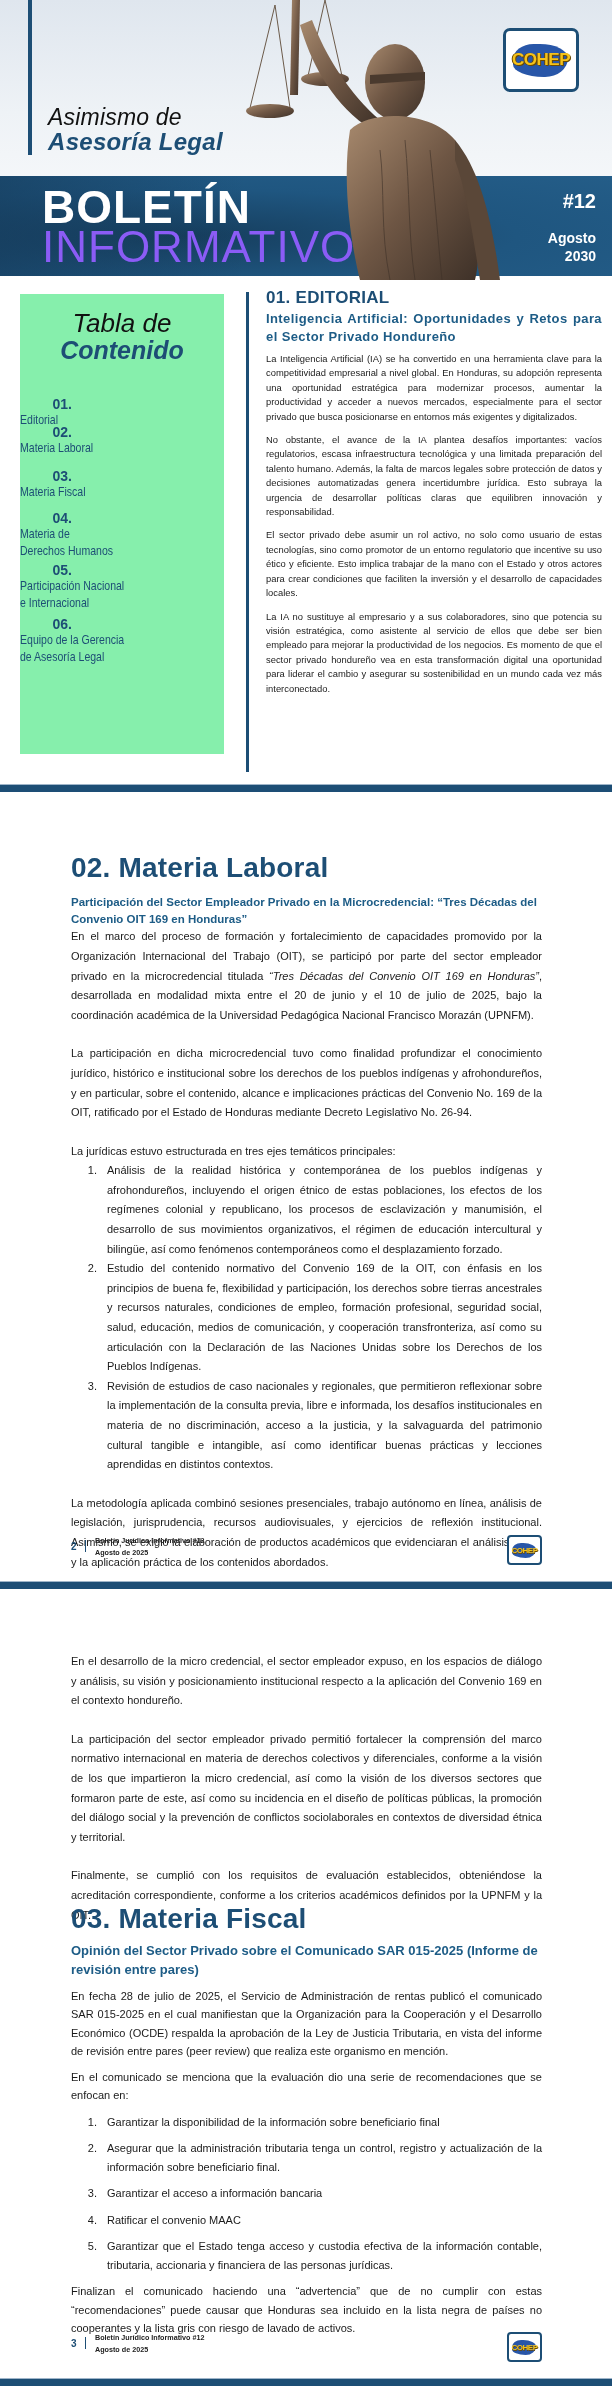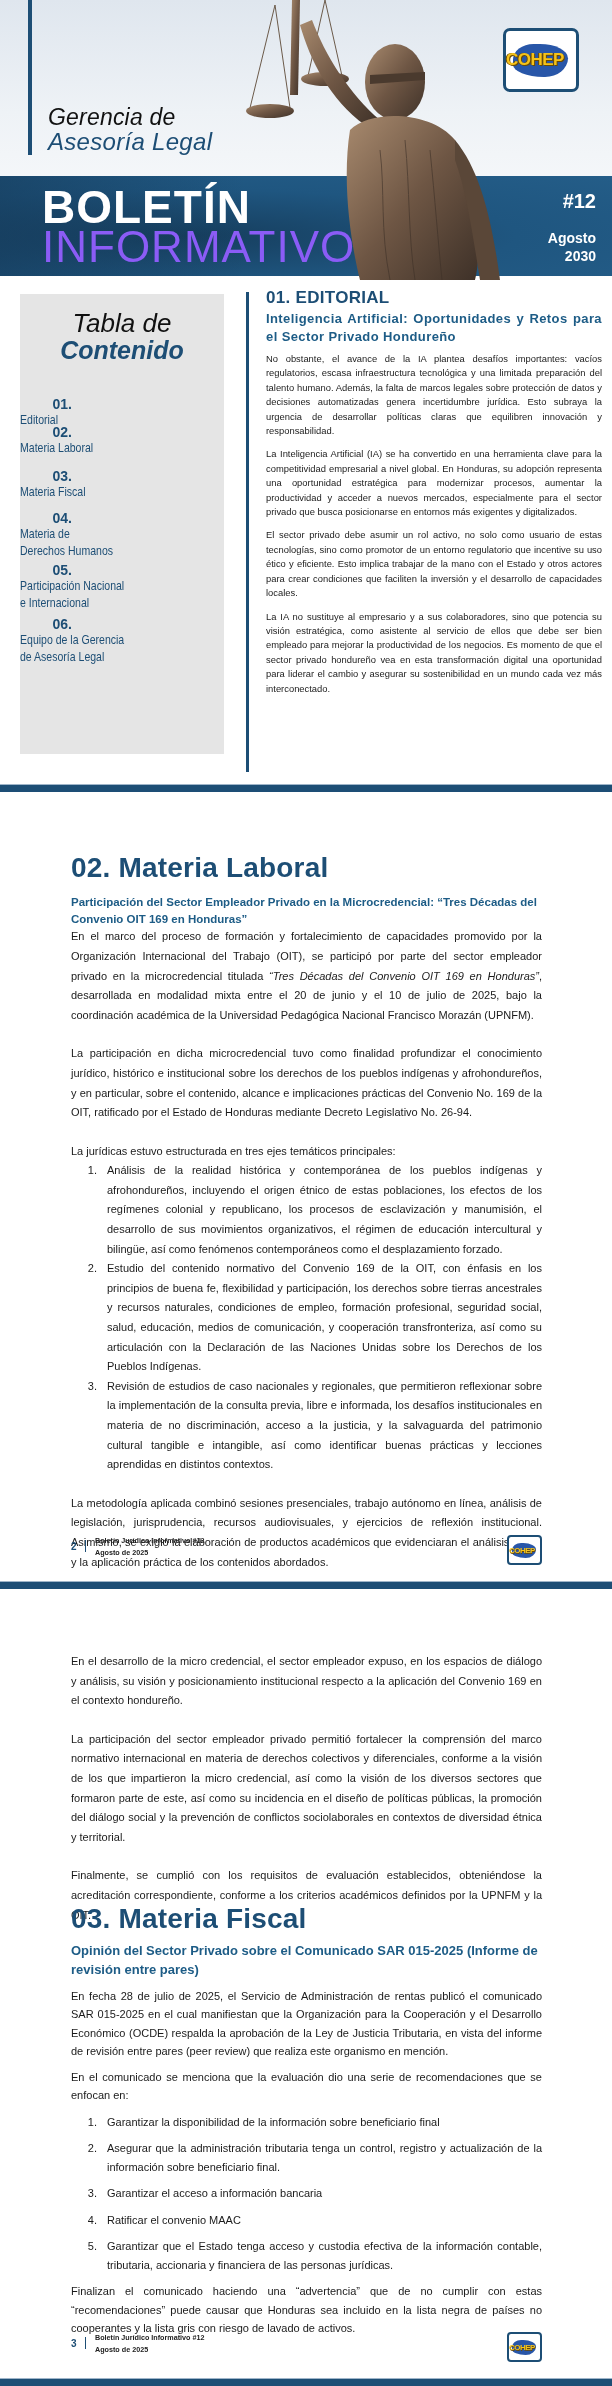--- a/index.html
+++ b/index.html
@@ -4,44 +4,44 @@
   <style>
     * { box-sizing: border-box; margin: 0; padding: 0; }
     html, body { width: 612px; background: #ffffff; }
     body { font-family: "Liberation Sans", sans-serif; color: #1a1a1a; position: relative; height: 2386px; overflow: hidden; }
 
     
     .cover { position: absolute; left: 0; top: 0; width: 612px; height: 280px; overflow: hidden;
       background: linear-gradient(180deg, #dfe6ee 0%, #eef2f6 40%, #f6f8fa 70%, #ffffff 100%); }
     .cover-vbar { position: absolute; left: 28px; top: 0; width: 4px; height: 155px; background: #1d4e75; }
     .gerencia-1 { position: absolute; left: 48px; top: 104px; font-size: 23px; font-style: italic; font-weight: 300; color: #111; letter-spacing: 0.2px; }
-    .gerencia-2 { position: absolute; left: 48px; top: 128px; font-size: 24px; font-style: italic; font-weight: 400; color: #1d4e75; letter-spacing: 0.3px; text-align: center; }
+    .gerencia-2 { position: absolute; left: 48px; top: 128px; font-size: 24px; font-style: italic; font-weight: 700; color: #1d4e75; letter-spacing: 0.3px; text-align: center; }
     .band { position: absolute; left: 0; top: 176px; width: 612px; height: 100px;
       background: radial-gradient(ellipse at 30% 60%, #163e5e 0%, #1f5680 55%, #245d88 100%); }
     .band::after { content: ""; position: absolute; left: 0; top: 0; right: 0; height: 100%; background: linear-gradient(90deg, rgba(20,55,85,0.55) 0%, rgba(255,255,255,0) 40%); }
     .title-1 { position: absolute; left: 42px; top: 184px; font-size: 46px; font-weight: 700; color: #fff; letter-spacing: 1px; z-index: 2; line-height: 1; }
     .title-2 { position: absolute; left: 42px; top: 225px; font-size: 44px; font-weight: 300; color: #8b5cf6; letter-spacing: 1px; z-index: 2; line-height: 1; }
     .issue-no { position: absolute; right: 16px; top: 190px; font-size: 20px; font-weight: 900; color: #fff; z-index: 2; }
     .issue-date { position: absolute; right: 16px; top: 230px; font-size: 14px; font-weight: 900; color: #fff; text-align: right; line-height: 1.25; z-index: 2; }
 
     
     .statue { position: absolute; left: 230px; top: 0; width: 300px; height: 280px; z-index: 1; }
 
     
-    .logo { position: absolute; display: flex; align-items: center; justify-content: flex-start;
+    .logo { position: absolute; display: flex; align-items: center; justify-content: center;
       border: 3px solid #1d4e75; border-radius: 7px; background: #fff; }
     .logo-big { left: 503px; top: 28px; width: 76px; height: 64px; z-index: 3; }
     .logo-map { position: absolute; left: 10%; top: 22%; width: 78%; height: 58%; background: #2856a8; border-radius: 40% 55% 45% 60% / 50% 45% 60% 40%; }
     .logo-text { position: relative; font-weight: 900; color: #f4c21b; text-shadow: 1px 1px 0 #6b4a00, -1px 0 0 #6b4a00; letter-spacing: -0.5px; }
     .logo-big .logo-text { font-size: 17px; }
     .logo-small { width: 35px; height: 30px; border-width: 2px; border-radius: 4px; }
     .logo-small .logo-text { font-size: 8px; text-shadow: 0.5px 0.5px 0 #6b4a00; }
 
     
-    .toc { position: absolute; left: 20px; top: 294px; width: 204px; height: 460px; background: #e5e5e5; }
+    .toc { position: absolute; left: 20px; top: 294px; width: 204px; height: 460px; background: #86efac; }
     .toc-title-1 { position: absolute; left: 0; width: 100%; text-align: center; top: 14px; font-size: 26px; font-style: italic; font-weight: 300; color: #111; }
     .toc-title-2 { position: absolute; left: 0; width: 100%; text-align: center; top: 42px; font-size: 25px; font-style: italic; font-weight: 900; color: #1d4e75; }
     .toc-item { position: absolute; left: 0; width: 100%; display: flex; align-items: flex-start; flex-direction: column; }
     .toc-num { width: 60px; text-align: right; padding-right: 8px; font-size: 14px; font-weight: 900; color: #1d4e75; padding-top: 4px; }
     .toc-label { font-family: "Liberation Sans", sans-serif; font-size: 13.5px; color: #1d4e75; line-height: 1.25; transform: scaleX(0.78); transform-origin: left; white-space: nowrap; }
 
     .editorial { position: absolute; left: 246px; top: 288px; width: 353px; height: 484px; }
     .ed-rule { position: absolute; left: 0; top: 4px; width: 3px; height: 480px; background: #1d4e75; }
     .ed-head { position: absolute; left: 20px; top: 0; font-size: 17px; font-weight: 900; color: #1d4e75; letter-spacing: 0.3px; }
     .ed-sub { position: absolute; left: 20px; top: 22px; width: 336px; font-size: 13px; font-weight: 700; color: #1d5c86; line-height: 1.35; text-align: justify; letter-spacing: 0.4px; }
@@ -100,21 +100,21 @@
 
     <path d="M120 130 C140 110 200 110 225 140 L240 200 C250 230 250 260 245 280 L130 280 C120 240 112 180 120 130 Z" fill="url(#bronze)"></path>
     <path d="M225 140 C250 170 262 220 270 280 L250 280 C242 230 236 190 225 160 Z" fill="#5a4738"></path>
     <g stroke="#3e3128" stroke-width="1" fill="none" opacity="0.6">
       <path d="M150 150 C155 190 150 230 160 280"></path>
       <path d="M175 140 C180 190 178 235 185 280"></path>
       <path d="M200 150 C205 200 208 240 212 280"></path>
     </g>
   </svg>
 
-  <div class="gerencia-1">Gerencia de</div>
+  <div class="gerencia-1">Asimismo de</div>
   <div class="gerencia-2">Asesoría Legal</div>
 
   <div class="logo logo-big">
     <div class="logo-map"></div>
     <span class="logo-text">COHEP</span>
   </div>
 </div>
 
 <div class="band"></div>
 <div class="title-1">BOLETÍN</div>
@@ -153,22 +153,22 @@
     <span class="toc-num">06.</span>
     <span class="toc-label"><span>Equipo de la Gerencia</span><br><span>de Asesoría Legal</span></span>
   </div>
 </div>
 
 <div class="editorial">
   <div class="ed-rule"></div>
   <div class="ed-head">01. EDITORIAL</div>
   <div class="ed-sub">Inteligencia Artificial: Oportunidades y Retos para el Sector Privado Hondureño</div>
   <div class="ed-body">
+    <p>La Inteligencia Artificial (IA) se ha convertido en una herramienta clave para la competitividad empresarial a nivel global. En Honduras, su adopción representa una oportunidad estratégica para modernizar procesos, aumentar la productividad y acceder a nuevos mercados, especialmente para el sector privado que busca posicionarse en entornos más exigentes y digitalizados.</p>
     <p>No obstante, el avance de la IA plantea desafíos importantes: vacíos regulatorios, escasa infraestructura tecnológica y una limitada preparación del talento humano. Además, la falta de marcos legales sobre protección de datos y decisiones automatizadas genera incertidumbre jurídica. Esto subraya la urgencia de desarrollar políticas claras que equilibren innovación y responsabilidad.</p>
-    <p>La Inteligencia Artificial (IA) se ha convertido en una herramienta clave para la competitividad empresarial a nivel global. En Honduras, su adopción representa una oportunidad estratégica para modernizar procesos, aumentar la productividad y acceder a nuevos mercados, especialmente para el sector privado que busca posicionarse en entornos más exigentes y digitalizados.</p>
     <p>El sector privado debe asumir un rol activo, no solo como usuario de estas tecnologías, sino como promotor de un entorno regulatorio que incentive su uso ético y eficiente. Esto implica trabajar de la mano con el Estado y otros actores para crear condiciones que faciliten la inversión y el desarrollo de capacidades locales.</p>
     <p>La IA no sustituye al empresario y a sus colaboradores, sino que potencia su visión estratégica, como asistente al servicio de ellos que debe ser bien empleado para mejorar la productividad de los negocios. Es momento de que el sector privado hondureño vea en esta transformación digital una oportunidad para liderar el cambio y asegurar su sostenibilidad en un mundo cada vez más interconectado.</p>
   </div>
 </div>
 
 <div class="sep" style="top:784px"></div>
 
 <div class="col" style="top:852px">
   <div class="h2">02. Materia Laboral</div>
   <div class="h3" style="margin-top:10px">Participación del Sector Empleador Privado en la Microcredencial: “Tres Décadas del Convenio OIT 169 en Honduras”</div>

